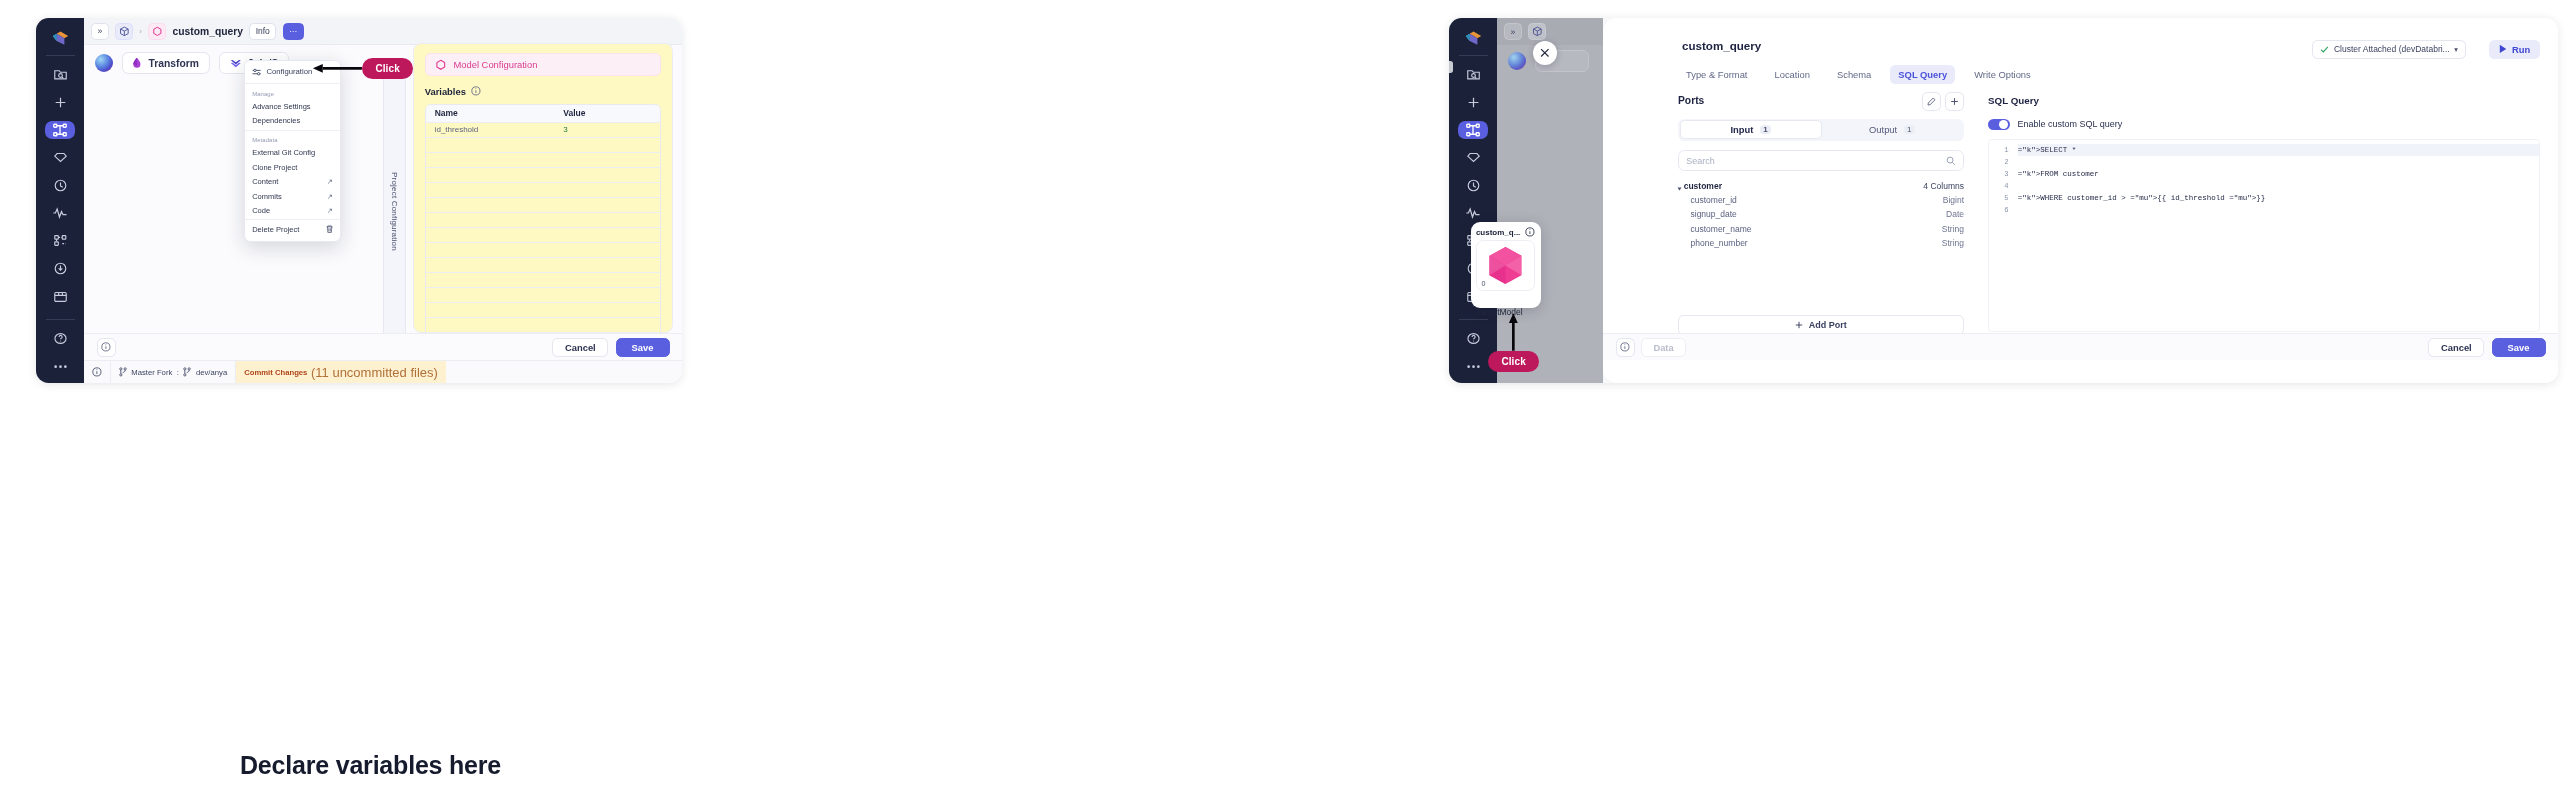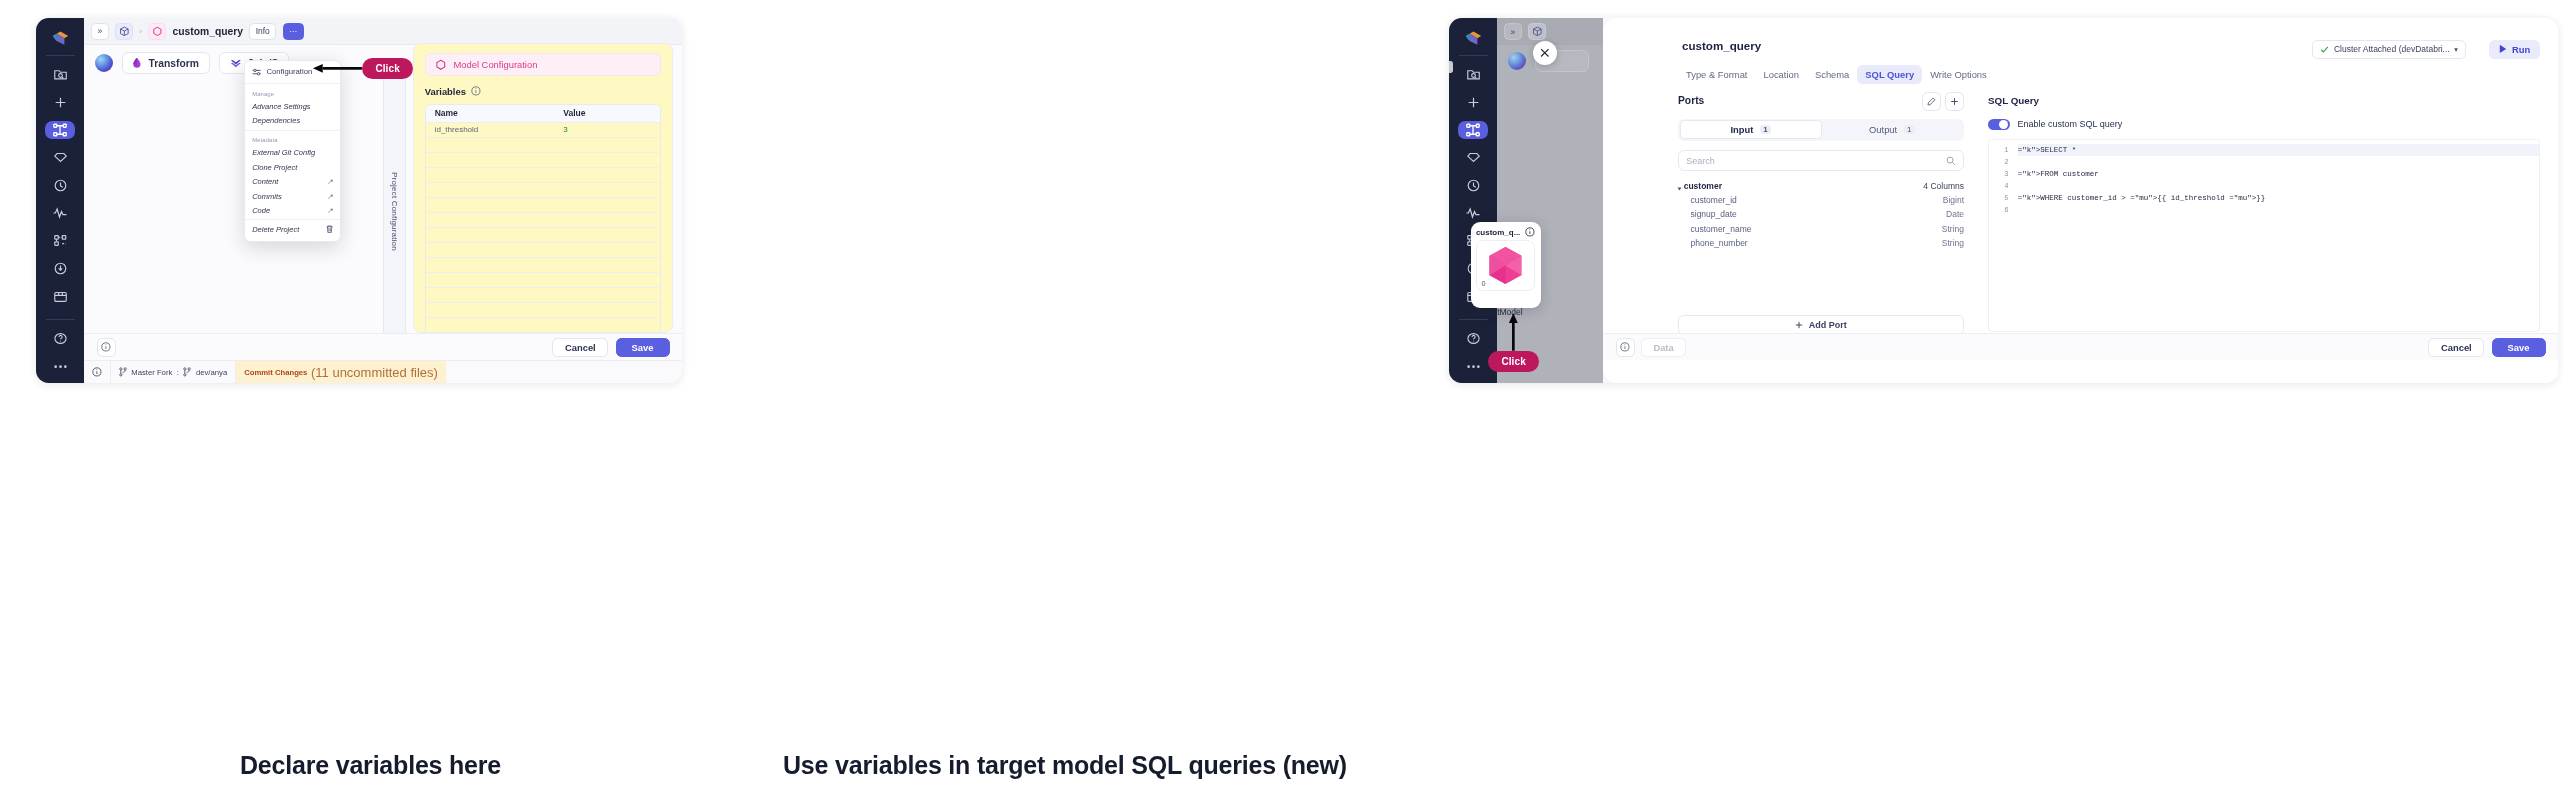--- a/index.html
+++ b/index.html
@@ -78,21 +78,21 @@
     padding: 3.6px 0 4.5px; z-index: 40;
   }
   .menu-head {
     display: flex; align-items: center; gap: 4.5px;
     padding: 2.7px 7.2px 5.4px; font-size: 7.7px; color: #3a4160; font-weight: 500;
   }
   .menu-div { height: 0.9px; background: #edeff5; margin: 1.8px 0; }
   .menu-lbl { padding: 4.5px 7.2px 2.7px; font-size: 5.9px; color: #9299b2; letter-spacing: 0.1px; }
   .menu-it {
     display: flex; align-items: center; justify-content: space-between;
-    padding: 2.7px 7.2px; font-size: 7.5px; color: #30374f; font-style: italic;
+    padding: 2.7px 7.2px; font-size: 7.5px; color: #30374f;
   }
   .menu-it .ext { color: #5b6282; font-size: 7.2px; }
 
   
   .callout {
     position: absolute; display: flex; align-items: center; z-index: 60;
   }
   .callout .pill {
     background: #be185d; color: #fff; border-radius: 894px;
     font-size: 10px; font-weight: 700; padding: 4.5px 13.4px 5.4px;
@@ -186,21 +186,21 @@
     position: absolute; left: 84px; top: 23px; width: 24px; height: 24px;
     border-radius: 50%; background: #fff; box-shadow: 0 1.8px 7.2px rgba(20,25,50,.22);
     display: flex; align-items: center; justify-content: center;
     color: #20263c; z-index: 30;
   }
   .sheet {
     position: absolute; left: 154px; top: 0; right: 0; bottom: 0;
     background: #fff; border-top-left-radius: 14.3px; border-bottom-left-radius: 14.3px;
   }
   .sheet-title { position: absolute; left: 79px; top: 20.6px; font-size: 11.6px; color: #1d2340; font-weight: 600; }
-  .tabs { position: absolute; left: 75px; top: 47px; display: flex; gap: 0; }
+  .tabs { position: absolute; left: 75px; top: 47px; display: flex; gap: 11px; }
   .tab { height: 19px; padding: 0 8px; border-radius: 5.4px; display:flex; align-items:center;
          font-size: 9.4px; color: #636a88; }
   .tab.on { background: #e9ebfb; color: #4c52d9; font-weight: 600; }
   .cluster {
     position: absolute; right: 92px; top: 21.5px; height: 19px; padding: 0 7.2px;
     border: 0.9px solid #e4e6ef; border-radius: 5.4px; background: #fff;
     display: flex; align-items: center; gap: 4.5px; font-size: 8.5px; color: #3c4360;
   }
   .run-btn {
     position: absolute; right: 18px; top: 21.5px; height: 19px; padding: 0 9.8px;
@@ -880,16 +880,15 @@
       <svg width="10.7" height="38" viewBox="0 0 12 42">
         <path d="M6 42V11" stroke="#08080c" stroke-width="3"></path>
           <path d="M6 0L1 11h10z" fill="#08080c"></path>
       </svg>
       <div class="pill">Click</div>
     </div>
 
   </div>
 
   <div class="caption" id="cap-left">Declare variables here</div>
-  <div class="caption" id="cap-right">Use variables in target model SQL queries (new)</div>
 
 </div>
 
 
 </body></html>

